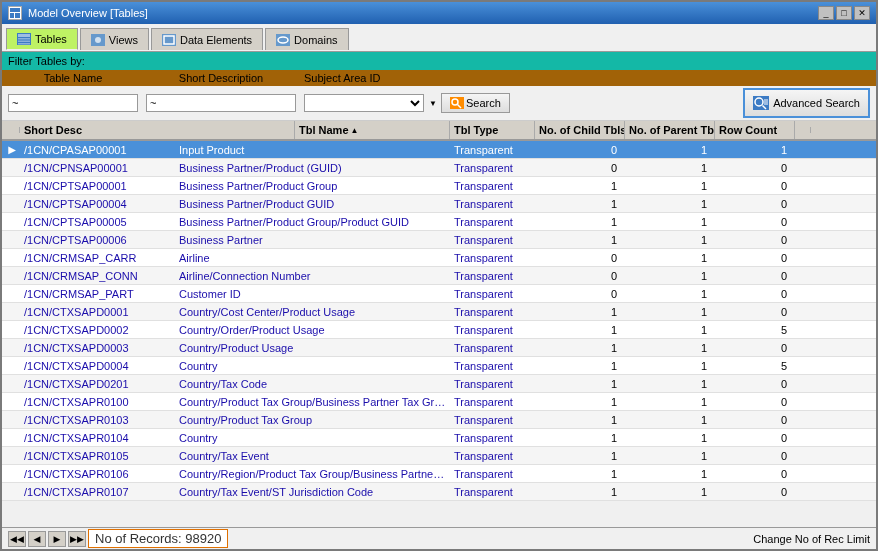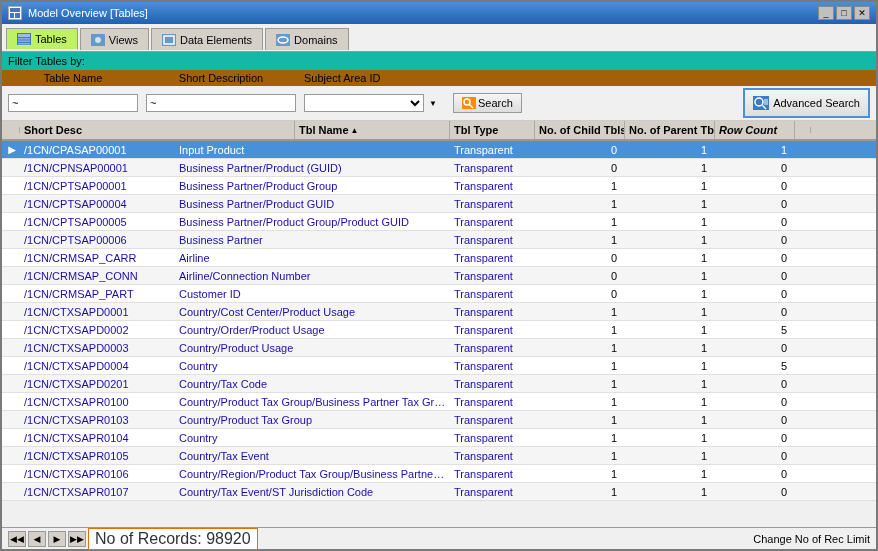--- a/index.html
+++ b/index.html
@@ -12,52 +12,52 @@
     .title-buttons { display: flex; gap: 2px; }
     .title-btn { width: 16px; height: 14px; background: #c0c0c0; border: 1px solid #888; display: flex; align-items: center; justify-content: center; font-size: 9px; color: #000; cursor: pointer; }
     .tabs-bar { background: #f0f0f0; display: flex; padding: 4px 4px 0; gap: 2px; border-bottom: 1px solid #999; flex-shrink: 0; height: 28px; }
     .tab { display: flex; align-items: center; gap: 4px; padding: 2px 10px; background: #d4d0c8; border: 1px solid #999; border-bottom: none; cursor: pointer; height: 22px; }
     .tab.active { background: #bef264; border-bottom: 1px solid #f0f0f0; margin-bottom: -1px; z-index: 1; }
     .filter-bar { background: #14b8a6; padding: 3px 6px; flex-shrink: 0; }
     .filter-input { border: 1px solid #999; background: white; padding: 1px 3px; height: 18px; font-size: 11px; }
     .filter-input.tbl-name { width: 130px; }
     .filter-input.short-desc { width: 150px; }
     .subject-area-select { border: 1px solid #999; background: white; padding: 1px 2px; height: 18px; font-size: 11px; width: 120px; }
-    .search-btn { display: flex; align-items: center; gap: 2px; background: linear-gradient(to bottom, #f5f5f5, #ddd); border: 1px solid #999; padding: 2px 8px; height: 20px; cursor: pointer; margin-left: 12px; }
+    .search-btn { display: flex; align-items: center; gap: 2px; background: linear-gradient(to bottom, #f5f5f5, #ddd); border: 1px solid #999; padding: 2px 8px; height: 20px; cursor: pointer; }
     .adv-search-btn { display: flex; align-items: center; gap: 4px; background: linear-gradient(to bottom, #f5f5f5, #ddd); border: 2px solid #4a90d9; padding: 2px 8px; height: 30px; cursor: pointer; margin-left: auto; }
     .col-headers { background: #d4d0c8; display: flex; align-items: center; border-bottom: 2px solid #999; flex-shrink: 0; padding: 0 2px; }
     .col-header { padding: 3px 4px; font-size: 11px; font-weight: bold; border-right: 1px solid #aaa; cursor: pointer; display: flex; align-items: center; gap: 2px; white-space: nowrap; overflow: hidden; }
     .col-header:first-child { min-width: 16px; width: 16px; border-right: 1px solid #aaa; }
     .col-tbl-name { width: 155px; }
     .col-short-desc { width: 275px; }
     .col-tbl-type { width: 85px; }
     .col-child-tbls { width: 90px; }
     .col-parent-tbls { width: 90px; }
-    .col-row-count { width: 80px; font-style: italic; }
+    .col-row-count { width: 80px; }
     .sort-arrow { font-size: 8px; }
     .table-body { flex: 1; overflow-y: auto; overflow-x: hidden; }
     .data-row { display: flex; align-items: center; border-bottom: 1px solid #e0e0e0; padding: 0 2px; height: 18px; }
     .data-row:nth-child(odd) { background: white; }
     .data-row:nth-child(even) { background: #f5f5f5; }
     .data-row.selected { background: #4a90d9; color: white; }
     .data-row.selected .cell { color: white; }
     .row-indicator { width: 16px; min-width: 16px; display: flex; align-items: center; justify-content: center; font-size: 10px; }
     .cell { padding: 1px 4px; overflow: hidden; white-space: nowrap; text-overflow: ellipsis; font-size: 11px; }
     .cell.tbl-name { width: 155px; color: #1a0dab; }
     .cell.short-desc { width: 275px; color: #1a0dab; }
     .cell.tbl-type { width: 85px; color: #1a0dab; }
     .cell.num { width: 90px; text-align: right; padding-right: 8px; }
     .cell.row-count { width: 80px; text-align: right; padding-right: 8px; }
     .data-row.selected .cell.tbl-name,
     .data-row.selected .cell.short-desc,
     .data-row.selected .cell.tbl-type { color: white; }
     .status-bar { background: #f0f0f0; border-top: 1px solid #999; display: flex; align-items: center; justify-content: space-between; padding: 2px 6px; height: 22px; flex-shrink: 0; }
     .nav-buttons { display: flex; gap: 2px; align-items: center; }
     .nav-btn { width: 18px; height: 16px; background: #d4d0c8; border: 1px solid #999; display: flex; align-items: center; justify-content: center; font-size: 9px; cursor: pointer; }
-    .records-badge { border: 1px solid #e07000; background: white; padding: 1px 6px; font-size: 16px; color: #333; }
+    .records-badge { border: 1px solid #e07000; background: white; padding: 1px 6px; font-size: 13px; color: #333; }
     .change-limit { font-size: 11px; color: #000; cursor: pointer; }
     .col-header-scroll { width: 16px; min-width: 16px; }
     .dropdown-arrow { font-size: 8px; margin-left: 1px; }
     .filter-labels-row { display: flex; align-items: center; gap: 4px; padding: 2px 6px; background: #a16207; text-align: center; }
     .filter-inputs-row { display: flex; align-items: center; gap: 4px; padding: 2px 6px; background: #f0f0f0; border-bottom: 1px solid #ccc; }
   </style>
 </head>
 <body>
 
 <div class="window">

